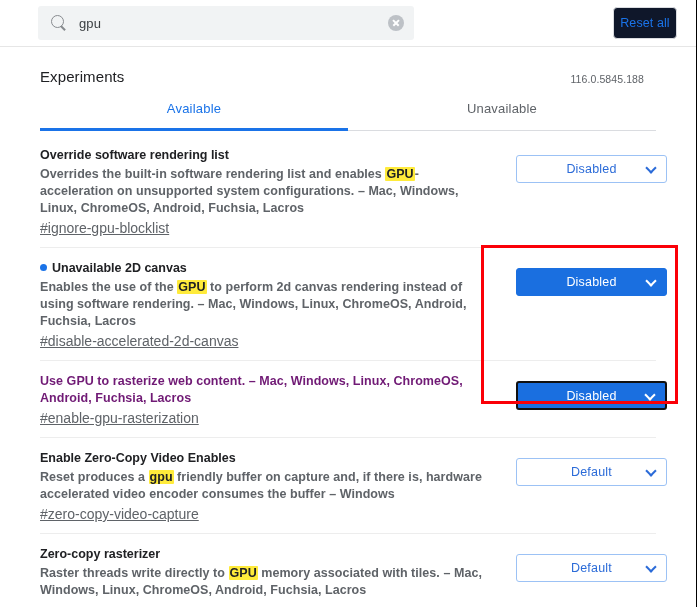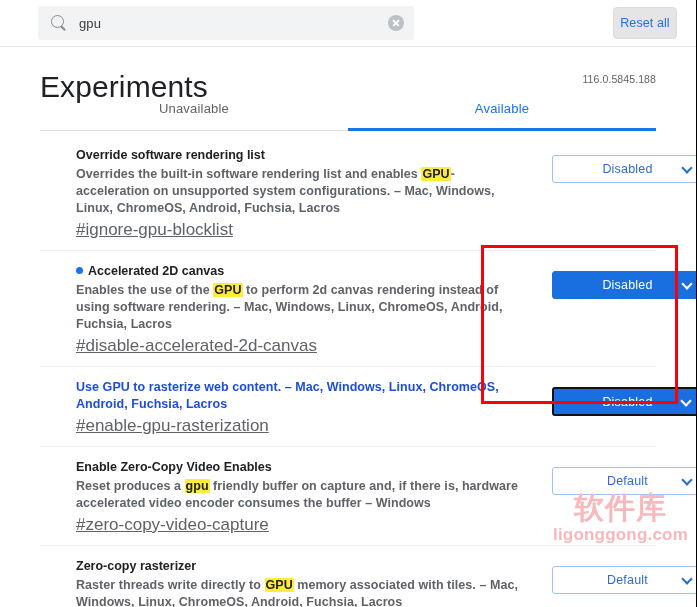--- a/index.html
+++ b/index.html
@@ -80,51 +80,50 @@
     width: 8px; height: 1.6px;
     background: #ffffff;
   }
   .clear-icon::before { transform: rotate(45deg); }
   .clear-icon::after  { transform: rotate(-45deg); }
 
   .reset-btn {
     position: absolute;
     right: 19px; top: 7px;
     width: 64px; height: 32px;
-    background: #e5e5e5;
+    background: #0f172a;
     border: 1px solid #dadce0;
     border-radius: 4px;
     color: #1a73e8;
     font-size: 12.5px;
     font-weight: 500;
     display: flex;
     align-items: center;
     justify-content: center;
     cursor: pointer;
     letter-spacing: .1px;
   }
 
   
   .title-row {
     position: relative;
     margin: 0 40px;
     padding-top: 16px;
     height: 44px;
   }
   .page-title {
-    font-size: 30px;
+    font-size: 15px;
     font-weight: 400;
     color: #202124;
     letter-spacing: .1px;
     line-height: 28px;
-    margin-top: 10px;
   }
   .version {
     position: absolute;
-    right: 0; top: 26px;
+    right: 12px; top: 26px;
     font-size: 10.5px;
     color: #5f6368;
     letter-spacing: .1px;
   }
 
   
   .tabs {
     position: relative;
     margin: 0 40px;
     height: 40px;
@@ -161,21 +160,20 @@
     display: flex;
     align-items: flex-start;
     padding: 12px 0 10px 0;
     position: relative;
   }
   .exp-row + .exp-row { border-top: 1px solid #ededed; }
   .exp-left {
     flex: 0 0 462px;
     max-width: 462px;
     padding-right: 10px;
-    margin-left: 36px;
   }
   .exp-title {
     font-size: 12.5px;
     font-weight: bold;
     color: #202124;
     line-height: 17px;
     margin-bottom: 2px;
     position: relative;
   }
   .dot {
@@ -188,25 +186,25 @@
     position: relative;
     top: -1px;
   }
   .exp-desc {
     font-size: 12.5px;
     color: #5f6368;
     line-height: 17px;
     letter-spacing: .05px;
     font-weight: bold;
   }
-  .exp-desc.dim { color: #1d4ed8; }
+  .exp-desc.dim { color: #701a75; }
   .exp-link {
     display: inline-block;
     margin-top: 3px;
-    font-size: 17px;
+    font-size: 14px;
     color: #5f6368;
     text-decoration: underline;
     cursor: pointer;
   }
   mark.hl {
     background: #ffeb3b;
     color: #202124;
     padding: 0 1px;
     border-radius: 1px;
   }
@@ -311,43 +309,43 @@
     </div>
     <div class="reset-btn">Reset all</div>
   </div>
 
   <div class="title-row">
     <div class="page-title">Experiments</div>
     <div class="version">116.0.5845.188</div>
   </div>
 
   <div class="tabs">
+    <div class="tab active">Available</div>
     <div class="tab">Unavailable</div>
-    <div class="tab active">Available</div>
   </div>
 
   <div class="exp-list">
 
     <div class="exp-row">
       <div class="exp-left">
         <div class="exp-title"><span>Override software rendering list</span></div>
         <div class="exp-desc"><span>Overrides the built-in software rendering list and enables </span><mark class="hl">GPU</mark><span>-acceleration on unsupported system configurations. – Mac, Windows, Linux, ChromeOS, Android, Fuchsia, Lacros</span></div>
         <a class="exp-link">#ignore-gpu-blocklist</a>
       </div>
       <div class="exp-right">
         <div class="sel plain">
           <span>Disabled</span>
           <span class="chev"></span>
         </div>
       </div>
     </div>
 
     <div class="exp-row">
       <div class="exp-left">
-        <div class="exp-title"><span class="dot"></span><span>Accelerated 2D canvas</span></div>
+        <div class="exp-title"><span class="dot"></span><span>Unavailable 2D canvas</span></div>
         <div class="exp-desc"><span>Enables the use of the </span><mark class="hl">GPU</mark><span> to perform 2d canvas rendering instead of using software rendering. – Mac, Windows, Linux, ChromeOS, Android, Fuchsia, Lacros</span></div>
         <a class="exp-link">#disable-accelerated-2d-canvas</a>
       </div>
       <div class="exp-right">
         <div class="sel filled">
           <span>Disabled</span>
           <span class="chev"></span>
         </div>
       </div>
     </div>
@@ -390,18 +388,14 @@
           <span>Default</span>
           <span class="chev"></span>
         </div>
       </div>
     </div>
 
   </div>
 
   <div class="red-box"></div>
 
-  <div class="watermark">
-    <div class="wm-cn">软件库</div>
-    <div class="wm-en">ligonggong.com</div>
-  </div>
 
 </div>
 
 </body></html>

